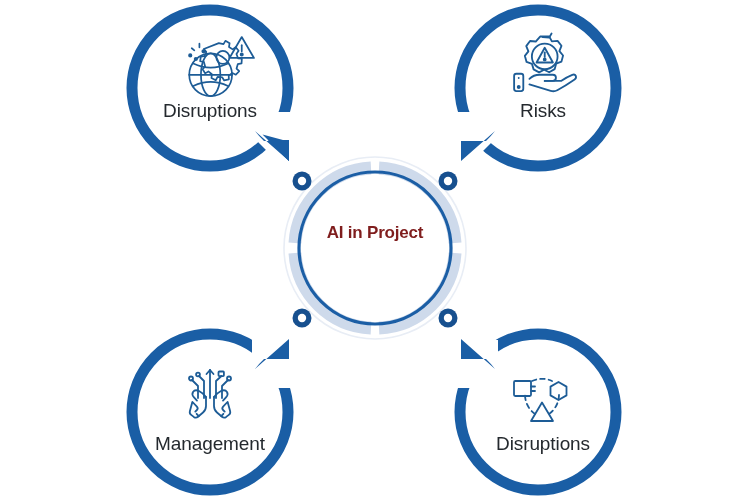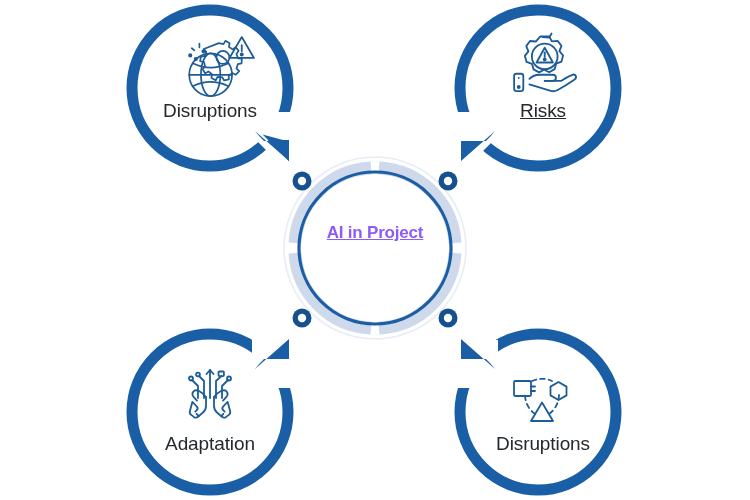--- a/index.html
+++ b/index.html
@@ -34,29 +34,28 @@
     font-weight: 400;
     letter-spacing: -0.1px;
     white-space: nowrap;
   }
   .hub-label {
     position: absolute;
     left: 290px;
     top: 222px;
     width: 170px;
     text-align: center;
-    color: #8b5cf6;
+    color: #7f1d1d;
     font-size: 17px;
     font-weight: bold;
     line-height: 1.32;
     letter-spacing: -0.2px;
-    text-decoration: underline;
   }
   .lbl-disruptions { left: 120px; top: 100px; width: 180px; }
-  .lbl-risks       { left: 453px; top: 100px; width: 180px; text-decoration: underline; }
+  .lbl-risks       { left: 453px; top: 100px; width: 180px; }
   .lbl-advantages  { left: 120px; top: 433px; width: 180px; }
   .lbl-adaptation  { left: 453px; top: 433px; width: 180px; }
 </style>
 </head>
 <body>
 
 <div id="canvas">
 
   <svg class="layer" viewBox="0 0 750 500">
     <defs>
@@ -212,21 +211,21 @@
       <path d="M 48.5 13 L 56.5 17.6 L 56.5 26.4 L 48.5 31 L 40.5 26.4 L 40.5 17.6 Z"></path>
 
       <path d="M 32 33.5 L 43 52 L 21 52 Z"></path>
     </g>
   </svg>
 
   <div class="node-label lbl-disruptions">Disruptions</div>
 
   <div class="node-label lbl-risks">Risks</div>
 
-  <div class="node-label lbl-advantages">Adaptation</div>
+  <div class="node-label lbl-advantages">Management</div>
 
   <div class="node-label lbl-adaptation">Disruptions</div>
 
   <div class="hub-label">
     <div>AI in Project</div>
   </div>
 
 </div>
 
 </body></html>

